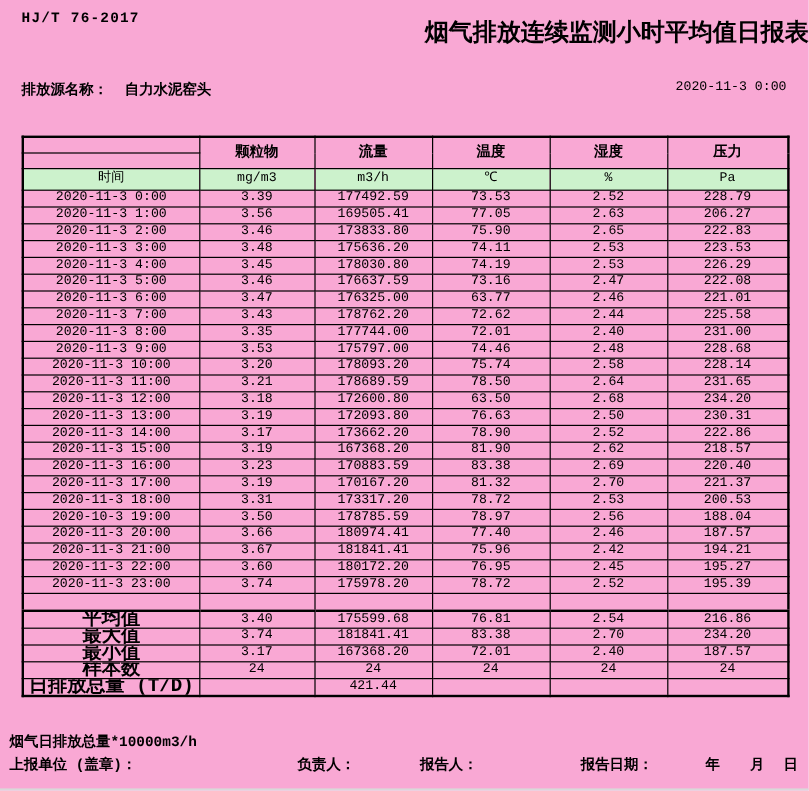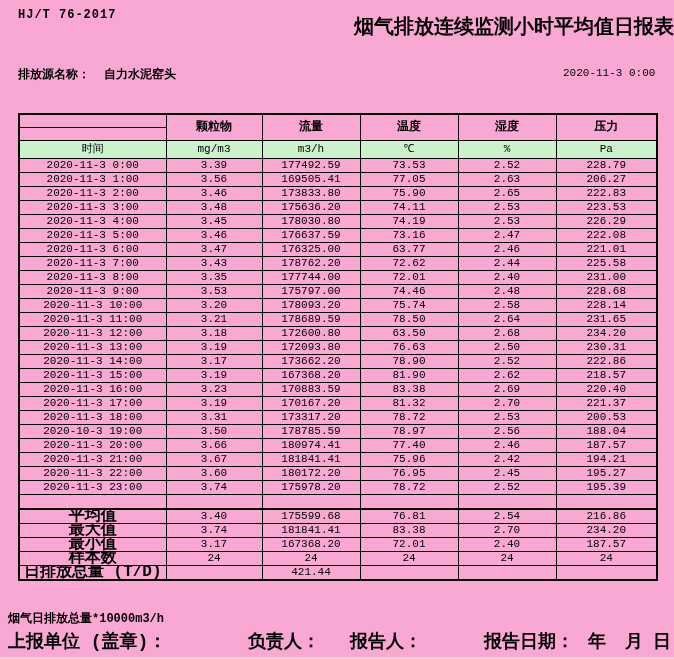--- a/index.html
+++ b/index.html
@@ -37,21 +37,21 @@
   table.rpt{border:2px solid #000;}
   tr.h1 td,tr.h1 th,tr.h2 td{height:12px;}
   tr.h1 th{font-size:12px;font-weight:bold;}
   tr.units td{height:17px;line-height:17px;}
   tr.units td, td.timehead{background:#ccf2cc;}
   td.timehead{font-size:12px;font-weight:bold;}
   tr.spacer td{height:13px;}
   tr.summary td.slabel{font-weight:bold;font-size:16px;text-align:center;}
   tr.summary-first td{border-top:2px solid #000;}
   .note{position:absolute;left:8px;top:610px;font-size:12px;font-weight:bold;}
-  .footrow{position:absolute;left:0;top:629px;width:674px;height:18px;font-size:18px;font-weight:bold;}
+  .footrow{position:absolute;left:0;top:629px;width:674px;height:18px;font-size:12px;font-weight:bold;}
   .footrow span{position:absolute;top:0;white-space:nowrap;}
   .f-unit{left:8px;}
   .f-resp{left:248px;}
   .f-rept{left:350px;}
   .f-date{left:484px;}
   .f-year{left:588px;}
   .f-month{left:625px;}
   .f-day{left:653px;}
   .bottom-line{position:absolute;left:0;bottom:0;width:674px;height:2px;background:#d9d9d9;}
 </style>

